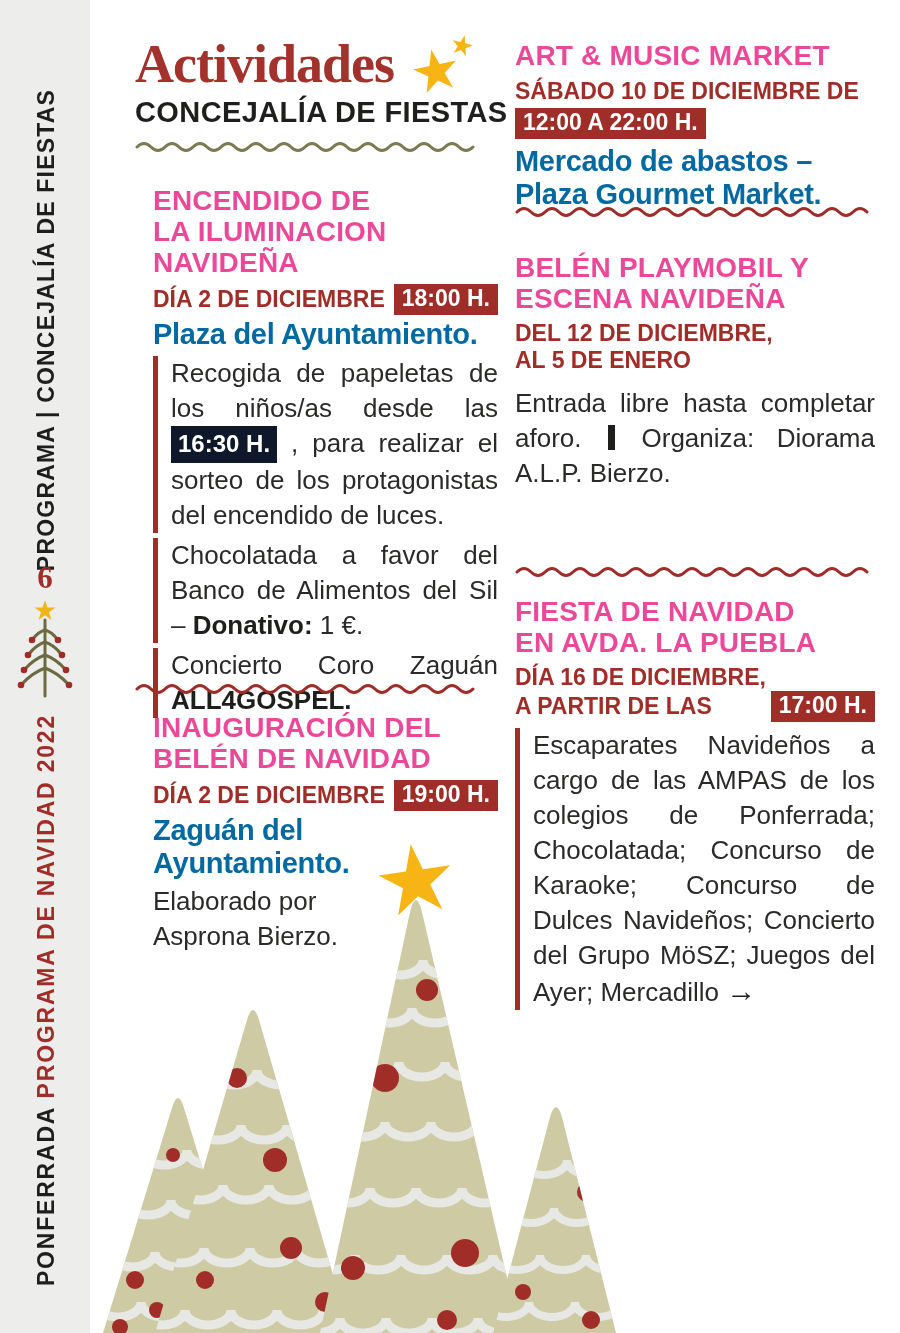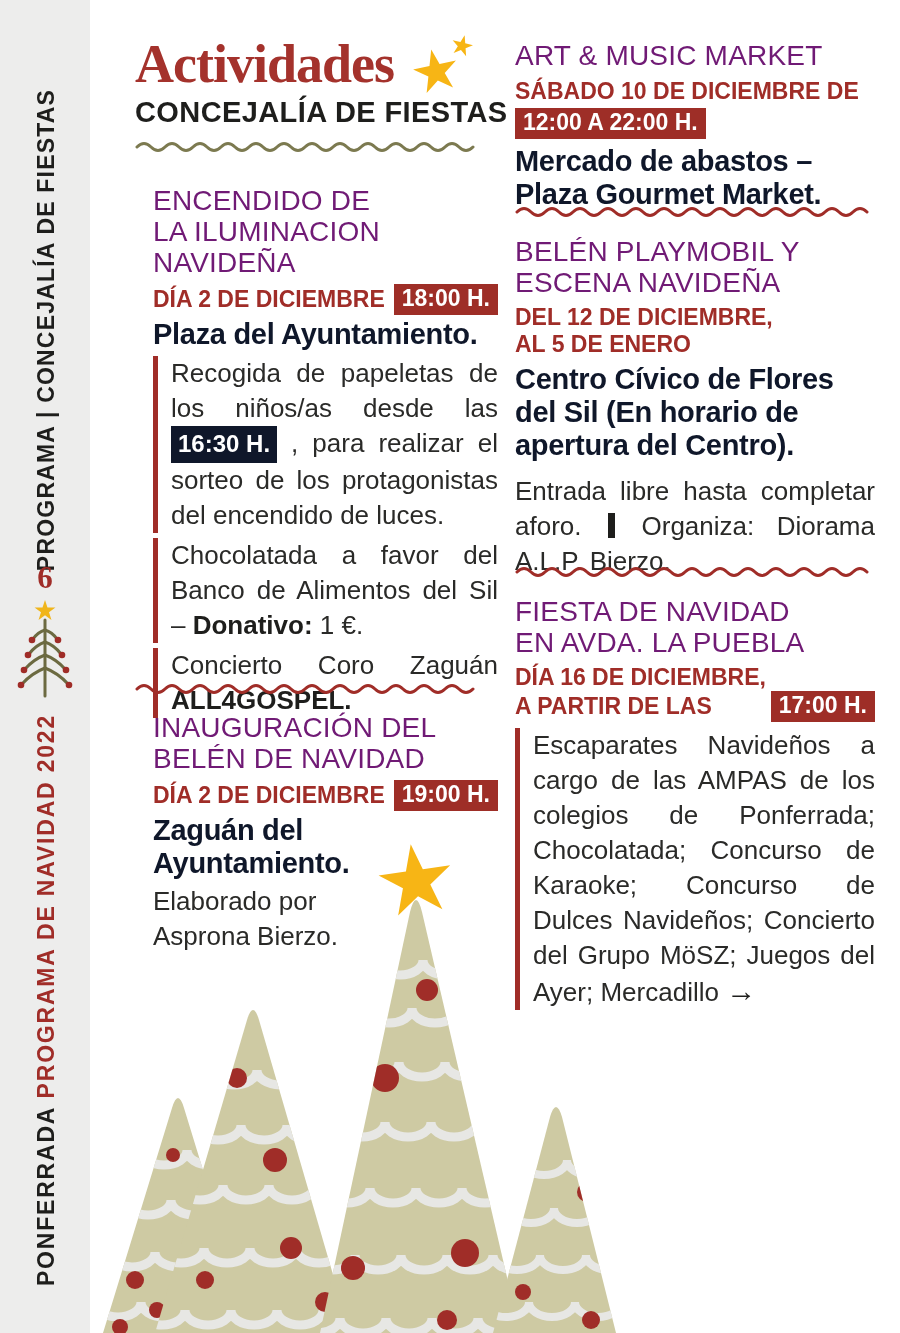--- a/index.html
+++ b/index.html
@@ -17,27 +17,27 @@
   
   .title{position:absolute;left:135px;top:36px;font-family:"Liberation Serif",serif;
          font-weight:bold;font-size:54px;line-height:56px;color:#a4322c;letter-spacing:-1px;}
   .title-stars{position:absolute;left:400px;top:32px;}
   .subtitle{position:absolute;left:135px;top:96px;font-size:29px;font-weight:600;
             letter-spacing:.4px;color:#1e1e1c;}
   
   .col-l{left:135px;width:345px;padding-left:18px;}
   .col-r{left:515px;width:360px;}
   .sec{position:absolute;}
-  .h2{font-size:28px;line-height:31px;font-weight:normal;color:#701a75;white-space:pre-line;letter-spacing:.2px;}
+  .h2{font-size:28px;line-height:31px;font-weight:bold;color:#ec4899;white-space:pre-line;letter-spacing:.2px;}
   .date-row{display:flex;align-items:center;margin-top:6px;font-size:23px;font-weight:bold;color:#a02d28;}
   .date-row.spread .badge{margin-left:auto;}
   .date-line{font-size:23px;font-weight:bold;color:#a02d28;line-height:27px;white-space:pre-line;}
   .badge{display:inline-block;background:#9e2e27;color:#ffffff;font-size:23px;font-weight:bold;
          padding:1px 8px 3px 8px;margin-left:8px;}
-  .loc{font-size:29px;line-height:33px;font-weight:bold;color:#0f172a;letter-spacing:-.3px;
+  .loc{font-size:29px;line-height:33px;font-weight:bold;color:#0369a1;letter-spacing:-.3px;
        white-space:pre-line;margin-top:3px;}
   .body-txt{font-size:26px;line-height:35px;color:#2a2a28;}
   .item{border-left:5px solid #a02d28;padding-left:13px;margin-top:5px;text-align:justify;}
   .plain{white-space:pre-line;}
   .inline-badge{display:inline-block;background:#0f172a;color:#ffffff;font-weight:bold;
                 font-size:24px;padding:0 7px 2px 7px;}
   .bold{font-weight:bold;color:#1e1e1c;}
   .vbar{display:inline-block;width:7px;height:25px;background:#1e1e1c;vertical-align:-3px;margin:0 4px;}
   .wave{position:absolute;}
   .arrow{font-size:30px;color:#1e1e1c;}
@@ -226,26 +226,25 @@
     <div class="loc" style="margin-top:6px;">Mercado de abastos –
 Plaza Gourmet Market.</div>
   </div>
 
   <div class="wave" style="left:515px;top:203px;">
     <svg width="360" height="16" viewBox="0 0 360 16">
         <path d="M2,9 Q9,2 16,9 T30,9 T44,9 T58,9 T72,9 T86,9 T100,9 T114,9 T128,9 T142,9 T156,9 T170,9 T184,9 T198,9 T212,9 T226,9 T240,9 T254,9 T268,9 T282,9 T296,9 T310,9 T324,9 T338,9 T352,9" fill="none" stroke="#a02d28" stroke-width="3" stroke-linecap="round"></path>
       </svg>
   </div>
 
-  <div class="sec col-r" style="top:236px;">
+  <div class="sec col-r" style="top:252px;">
     <div class="h2">BELÉN PLAYMOBIL Y
 ESCENA NAVIDEÑA</div>
     <div class="date-line" style="margin-top:6px;">DEL 12 DE DICIEMBRE,
 AL 5 DE ENERO</div>
-    <div class="loc" style="margin-top:5px;white-space:normal;">Centro Cívico de Flores del Sil (En horario de apertura del Centro).</div>
     <div class="body-txt" style="margin-top:12px;text-align:justify;">
       <span>Entrada libre hasta completar aforo. </span><span class="vbar"></span><span> Organiza: Diorama A.L.P. Bierzo.</span>
     </div>
   </div>
 
   <div class="wave" style="left:515px;top:563px;">
     <svg width="360" height="16" viewBox="0 0 360 16">
         <path d="M2,9 Q9,2 16,9 T30,9 T44,9 T58,9 T72,9 T86,9 T100,9 T114,9 T128,9 T142,9 T156,9 T170,9 T184,9 T198,9 T212,9 T226,9 T240,9 T254,9 T268,9 T282,9 T296,9 T310,9 T324,9 T338,9 T352,9" fill="none" stroke="#a02d28" stroke-width="3" stroke-linecap="round"></path>
       </svg>
   </div>

